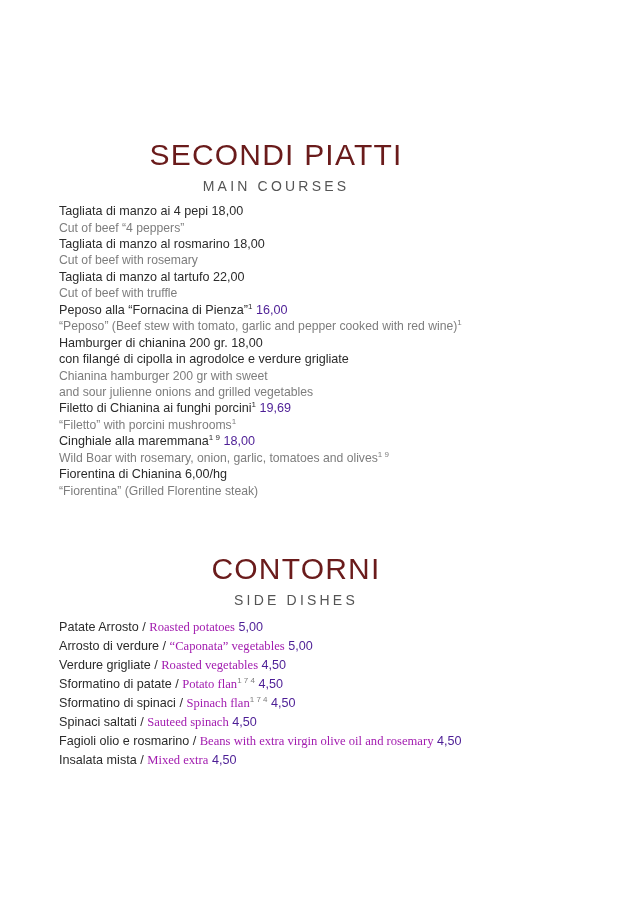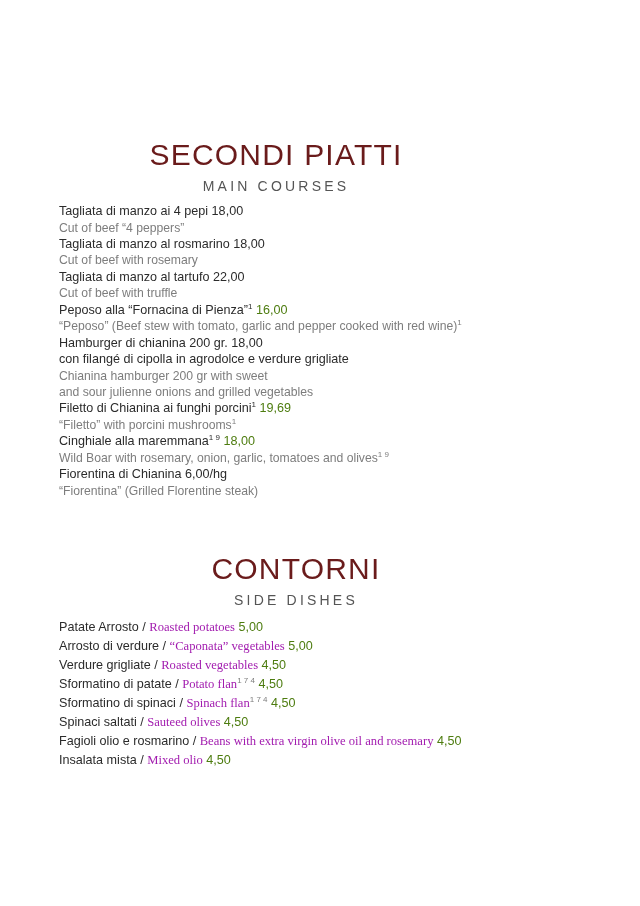--- a/index.html
+++ b/index.html
@@ -56,21 +56,21 @@
     margin: 0;
     white-space: normal;
   }
   .line-en {
     font-size: 12.2px;
     color: #7d7d7d;
     line-height: 16.3px;
     margin: 0;
   }
   .price {
-    color: #4d7c0f;
+    color: #4c1d95;
   }
   sup {
     font-size: 8px;
     vertical-align: super;
     line-height: 0;
   }
   .sup-grey {
     color: #7d7d7d;
   }
 
@@ -180,31 +180,31 @@
     </p>
 
     <p class="line-mixed">
       <span>Sformatino di spinaci /</span>
       <span class="en">Spinach flan</span><sup class="sup-grey">1 7 4</sup>
       <span class="price">4,50</span>
     </p>
 
     <p class="line-mixed">
       <span>Spinaci saltati /</span>
-      <span class="en">Sauteed olives</span>
+      <span class="en">Sauteed spinach</span>
       <span class="price">4,50</span>
     </p>
 
     <p class="line-mixed">
       <span>Fagioli olio e rosmarino /</span>
       <span class="en">Beans with extra virgin olive oil and rosemary</span>
       <span class="price">4,50</span>
     </p>
 
     <p class="line-mixed">
       <span>Insalata mista /</span>
-      <span class="en">Mixed olio</span>
+      <span class="en">Mixed extra</span>
       <span class="price">4,50</span>
     </p>
 
   </div>
 
 </div>
 
 </body></html>

